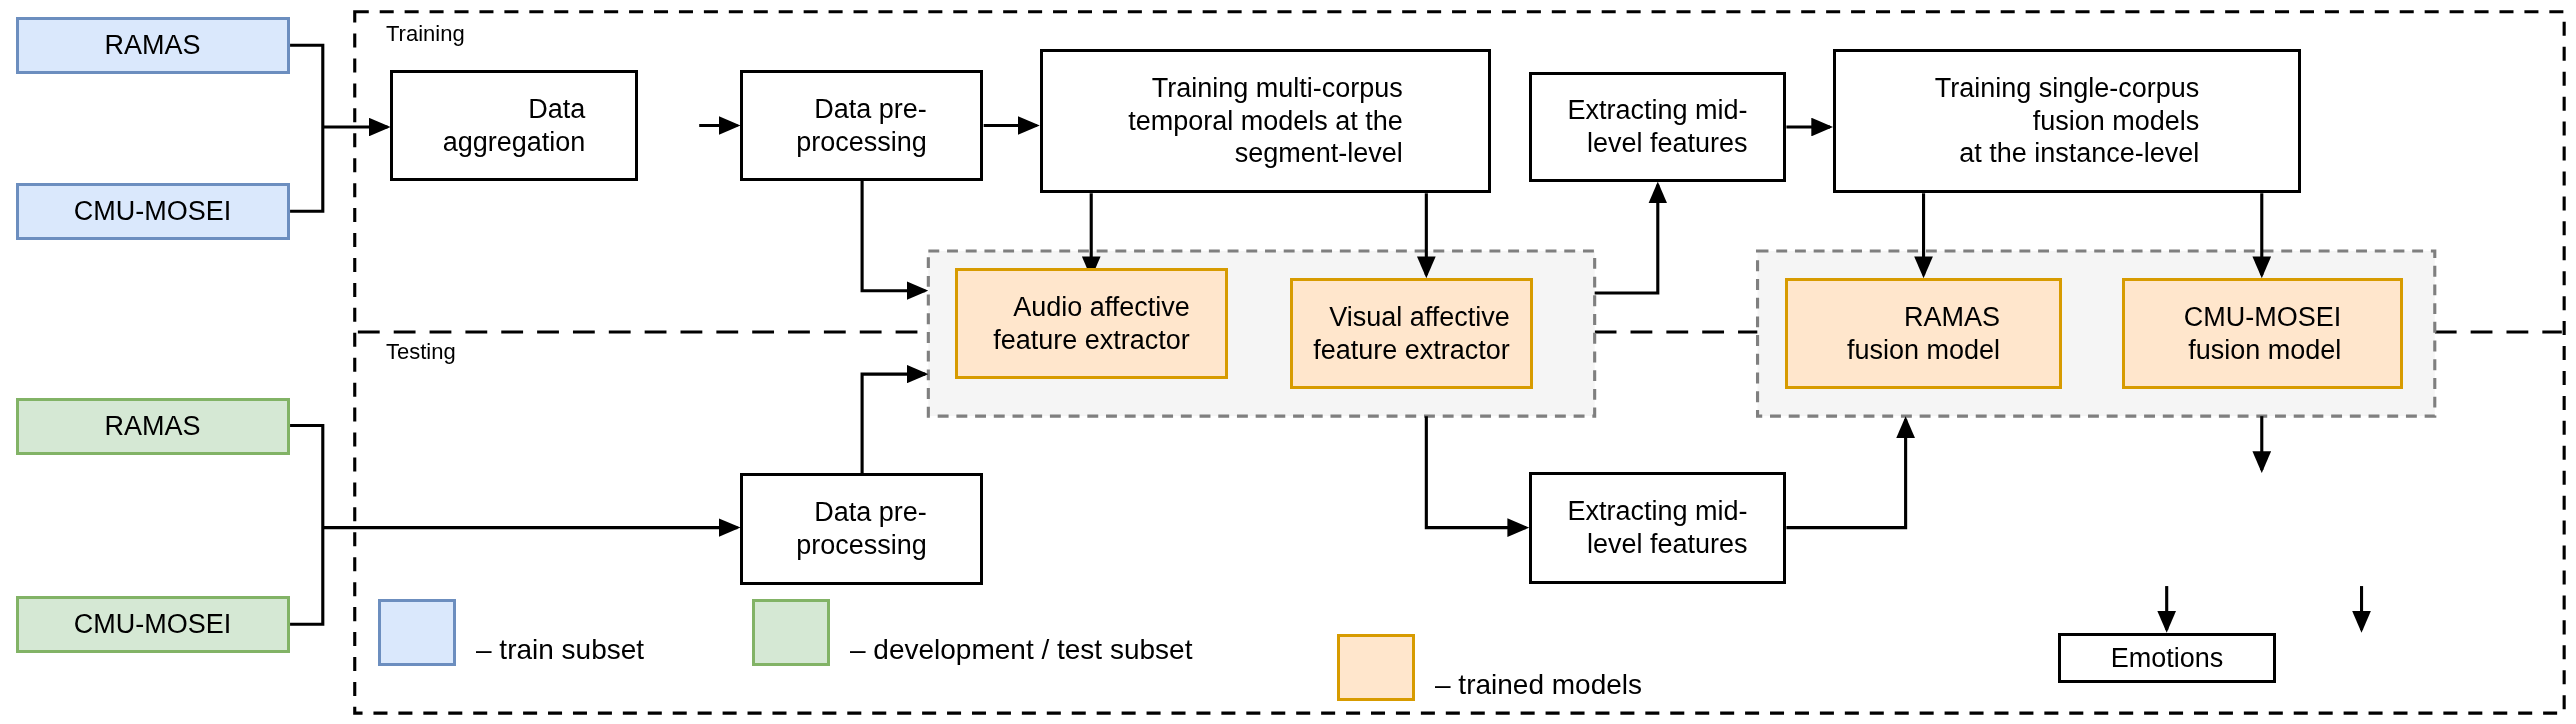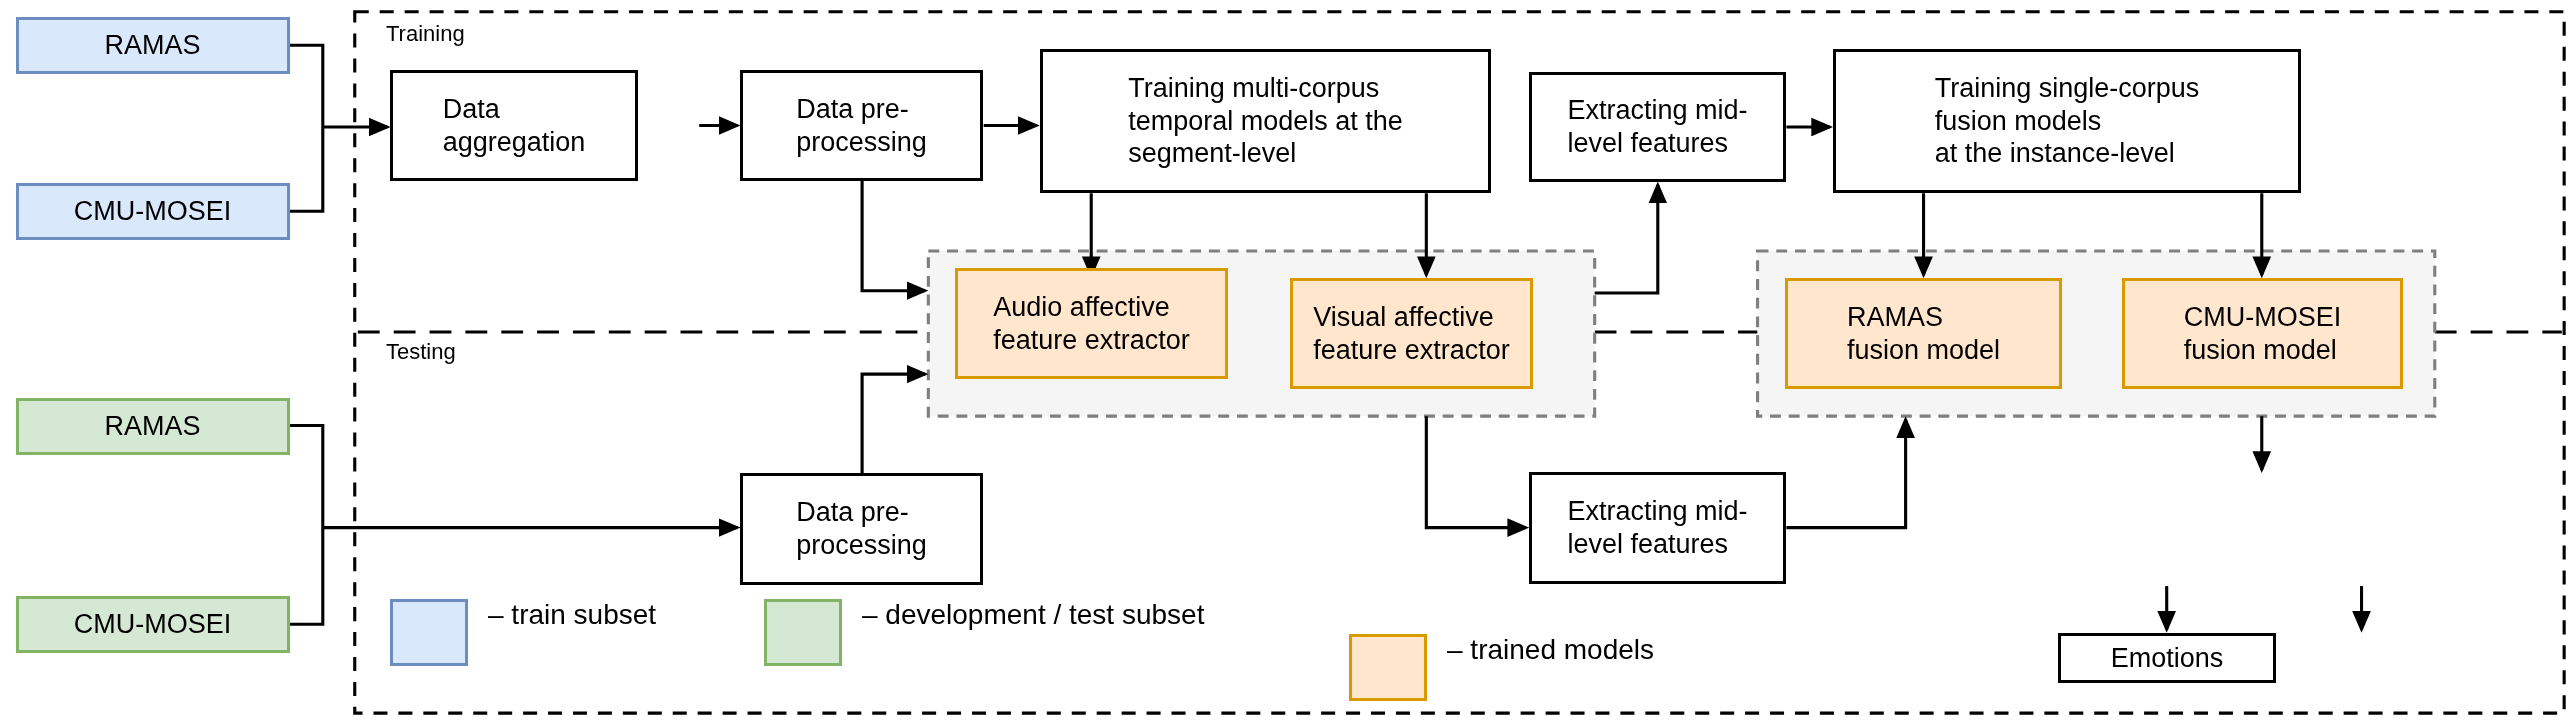--- a/index.html
+++ b/index.html
@@ -4,30 +4,30 @@
 <style>
   html,body{margin:0;padding:0;background:#ffffff;}
   body{
     width:2576px;height:724px;position:relative;overflow:hidden;
     font-family:"Liberation Sans","DejaVu Sans",sans-serif;color:#000;
   }
   #stage{position:absolute;left:0;top:0;width:2576px;height:724px;}
   #wires{position:absolute;left:0;top:0;width:2576px;height:724px;z-index:1;}
   .node{
     position:absolute;z-index:2;display:flex;align-items:center;justify-content:center;
-    text-align:left;white-space:pre-line;font-size:27px;line-height:1.22;
+    text-align:right;white-space:pre-line;font-size:27px;line-height:1.22;
     box-sizing:border-box;background:#fff;border:3.1px solid #000;
   }
   .node.dataset-train{background:var(--train-fill);border:3.1px solid var(--train-border);}
   .node.dataset-test{background:var(--devtest-fill);border:3.1px solid var(--devtest-border);}
   .node.trained{background:var(--trained-fill);border:3.1px solid var(--trained-border);}
   .section-label{
     position:absolute;z-index:2;font-size:22px;line-height:1;white-space:nowrap;
   }
-  .legend-item{position:absolute;z-index:2;display:flex;align-items:flex-start;margin-left:12px;}
+  .legend-item{position:absolute;z-index:2;display:flex;align-items:flex-end;}
   .legend-swatch{
     width:78px;height:67px;box-sizing:border-box;border:3.1px solid #000;margin-right:20px;
   }
   .legend-swatch.train{background:var(--train-fill);border-color:var(--train-border);}
   .legend-swatch.devtest{background:var(--devtest-fill);border-color:var(--devtest-border);}
   .legend-swatch.trained{background:var(--trained-fill);border-color:var(--trained-border);}
   .legend-label{font-size:28px;white-space:nowrap;}
 </style>
 </head>
 <body>

